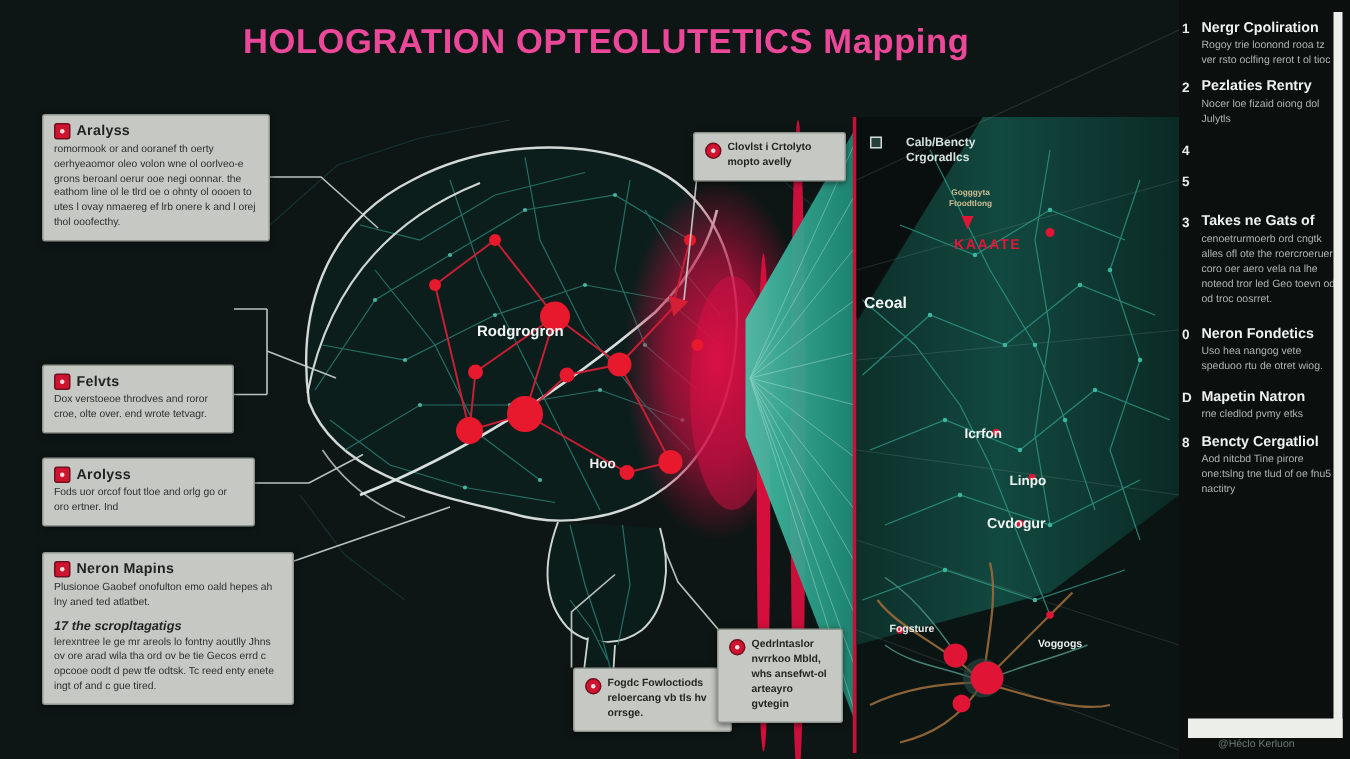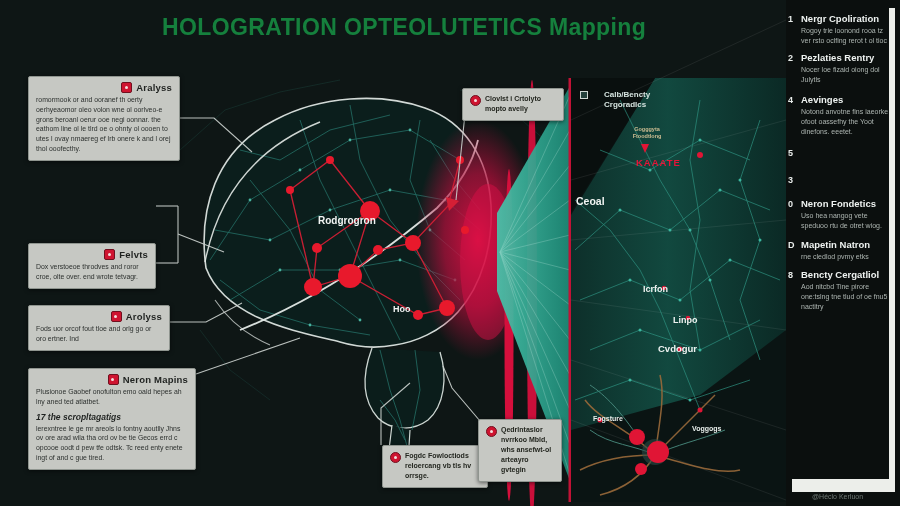--- a/index.html
+++ b/index.html
@@ -1,24 +1,24 @@
 <!DOCTYPE html>
 <html><head>
 <meta charset="utf-8">
 <style>
   html,body{margin:0;padding:0;background:#000;}
   .canvas{position:relative;width:900px;height:506px;background:#0e1615;overflow:hidden;
           font-family:"Liberation Sans",sans-serif;}
   .scene{position:absolute;left:0;top:0;}
   .title{position:absolute;left:162px;top:14px;margin:0;font-size:23px;font-weight:bold;
-         color:#15803d;letter-spacing:.4px;}
+         color:#ec4899;letter-spacing:.4px;}
   
   .callout{position:absolute;background:#c6c8c3;border:1px solid #8f958f;border-radius:2px;
            padding:5px 7px 6px;color:#1f2220;box-shadow:0 1px 4px rgba(0,0,0,.55);}
-  .t-row{display:flex;align-items:center;gap:4px;margin-bottom:2px;justify-content:flex-end;}
+  .t-row{display:flex;align-items:center;gap:4px;margin-bottom:2px;}
   .red-chip{width:9px;height:9px;border-radius:2px;background:#cf1430;border:1px solid #70101f;
             flex:none;position:relative;}
   .red-chip::after{content:"";position:absolute;left:2.5px;top:2.5px;width:3px;height:3px;
             border-radius:50%;background:#f2dede;}
   .red-dot-chip{border-radius:50%;}
   .c-title{font-size:9.5px;font-weight:bold;letter-spacing:.2px;}
   .c-body{font-size:6.9px;line-height:1.42;color:#2c302e;}
   .c-sub{font-size:8.5px;font-weight:bold;margin:5px 0 2px;font-style:italic;}
   .mini .c-body{font-size:7px;font-weight:bold;color:#23261f;}
   
@@ -346,32 +346,32 @@
     <div class="r-item" style="margin-bottom:9px">
       <div class="r-num">2</div>
       <div>
         <div class="r-title">Pezlaties Rentry</div>
         <div class="r-body">Nocer loe fizaid oiong dol Julytls</div>
       </div>
     </div>
 
     <div class="r-item" style="margin-bottom:10px">
       <div class="r-num">4</div>
-      <div>
-        <div class="r-title">Aevinges</div>
-        <div class="r-body">Notond anvotne fins iaeorke ofoot oassefhy the Yoot dinefons. eeetet.</div>
-      </div>
     </div>
 
     <div class="r-item" style="margin-bottom:16px">
       <div class="r-num">5</div>
     </div>
 
     <div class="r-item" style="margin-bottom:13px">
       <div class="r-num">3</div>
+      <div>
+        <div class="r-title">Takes ne Gats of</div>
+        <div class="r-body">cenoetrurmoerb ord cngtk alles ofl ote the roercroeruer coro oer aero vela na lhe noteod tror led Geo toevn od od troc oosrret.</div>
+      </div>
     </div>
 
     <div class="r-item" style="margin-bottom:9px">
       <div class="r-num">0</div>
       <div>
         <div class="r-title">Neron Fondetics</div>
         <div class="r-body">Uso hea nangog vete speduoo rtu de otret wiog.</div>
       </div>
     </div>
 

